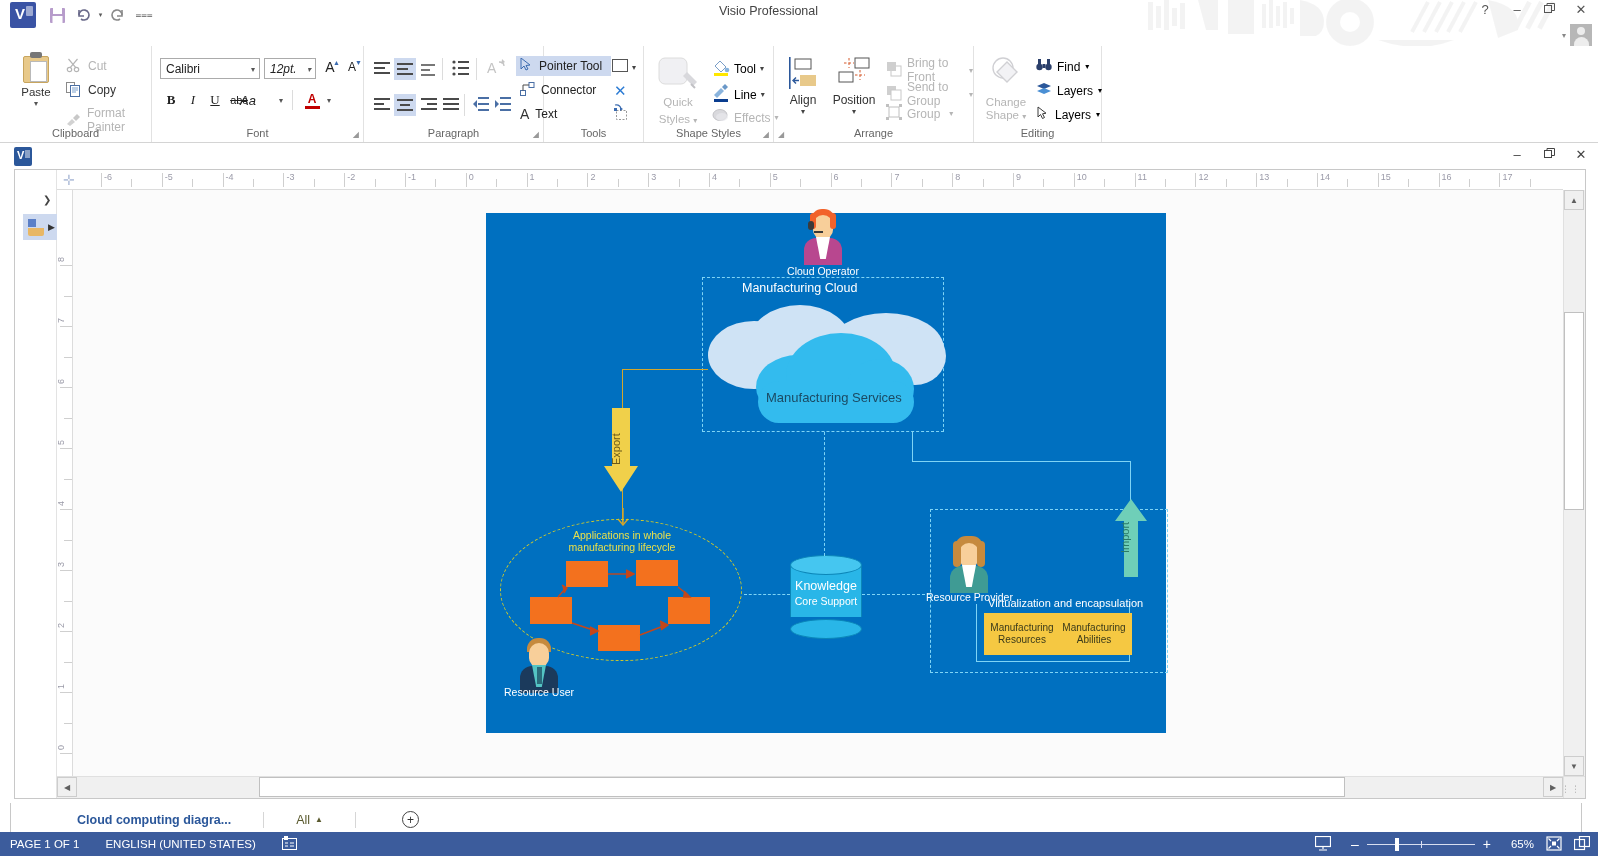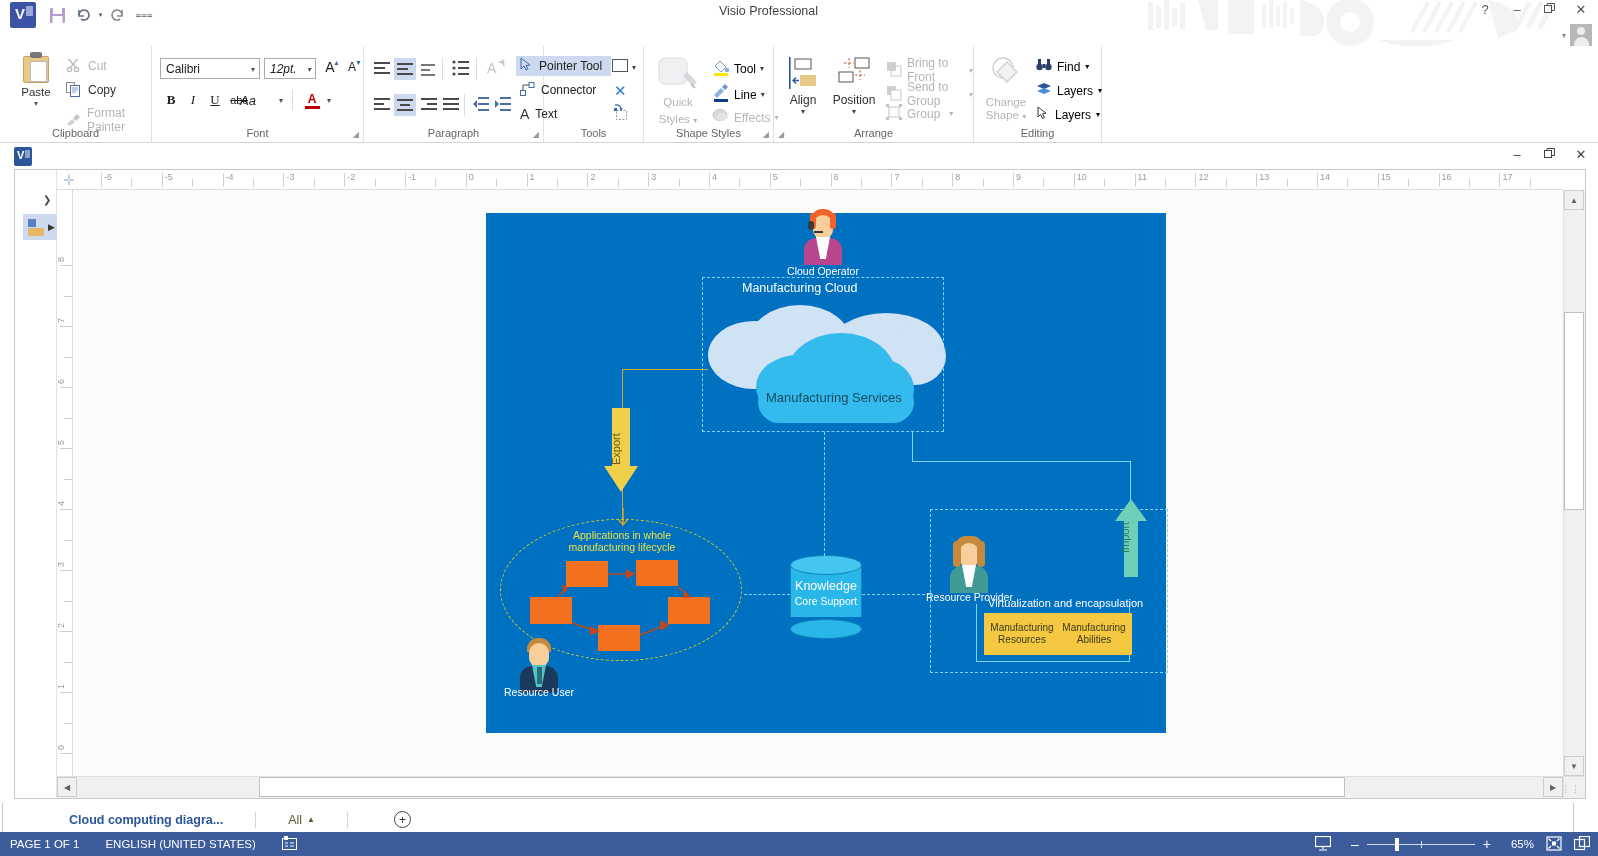--- a/index.html
+++ b/index.html
@@ -221,21 +221,21 @@
   }
   .sb-thumb { position: absolute; background: #fff; border: 1px solid #c0c0c0; }
   .sb-corner {
     position: absolute; right: 0; bottom: 0; width: 22px; height: 22px; background: #f0f0f0;
     border-left: 1px solid #e0e0e0; border-top: 1px solid #e0e0e0;
   }
   .sb-grip { position: absolute; right: 4px; bottom: 4px; font-size: 9px; color: #aaa; letter-spacing:1px;}
 
   
   .pagetabs {
-    position: absolute; left: 2px; top: 660px; width: 1572px; height: 34px;
+    position: absolute; left: 10px; top: 660px; width: 1572px; height: 34px;
     border: 1px solid #c8c8c8; border-top: none; background: #fff;
     display: flex; align-items: center; gap: 18px;
   }
   .pt-name {
     margin-left: 66px; font-size: 12.5px; color: #2b579a; font-weight: bold; cursor: default;
   }
   .pt-div { width: 1px; height: 16px; background: #d6d6d6; margin: 0 14px; }
   .pt-all { font-size: 12.5px; color: #5a5a2e; display: flex; align-items: center; gap: 5px; cursor: default; }
   .pt-add {
     width: 17px; height: 17px; border: 1.4px solid #444; border-radius: 50%;

